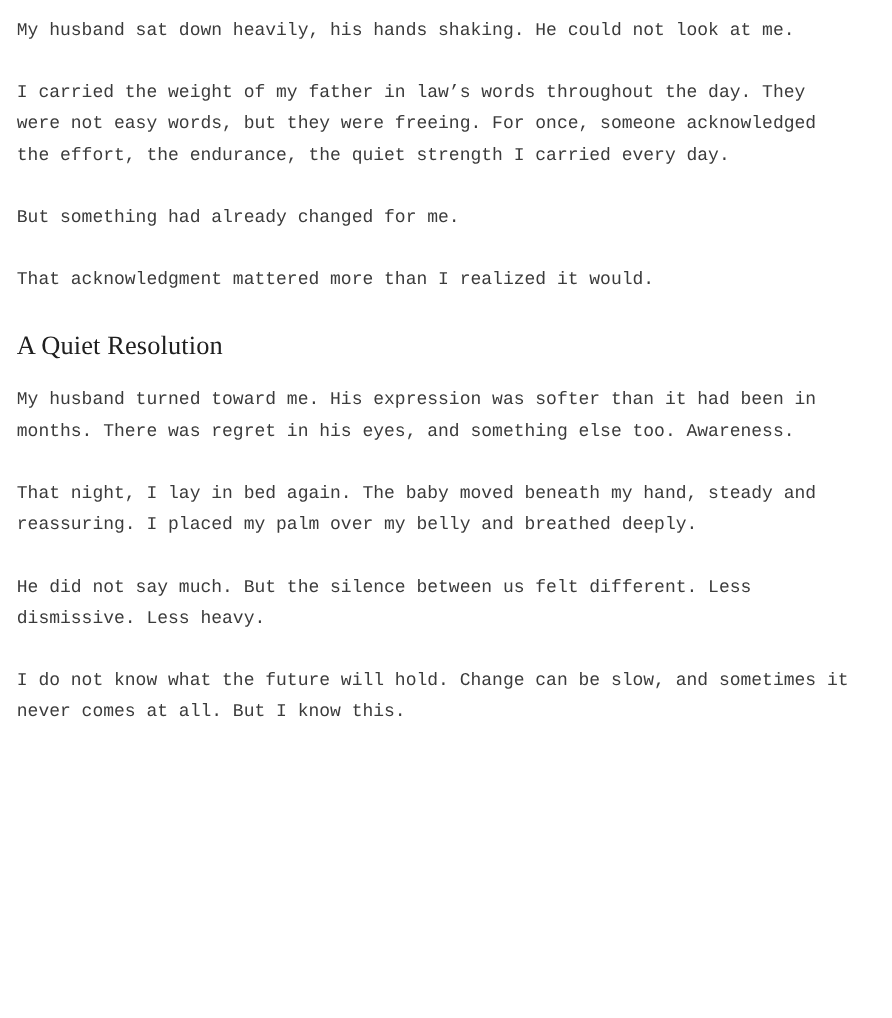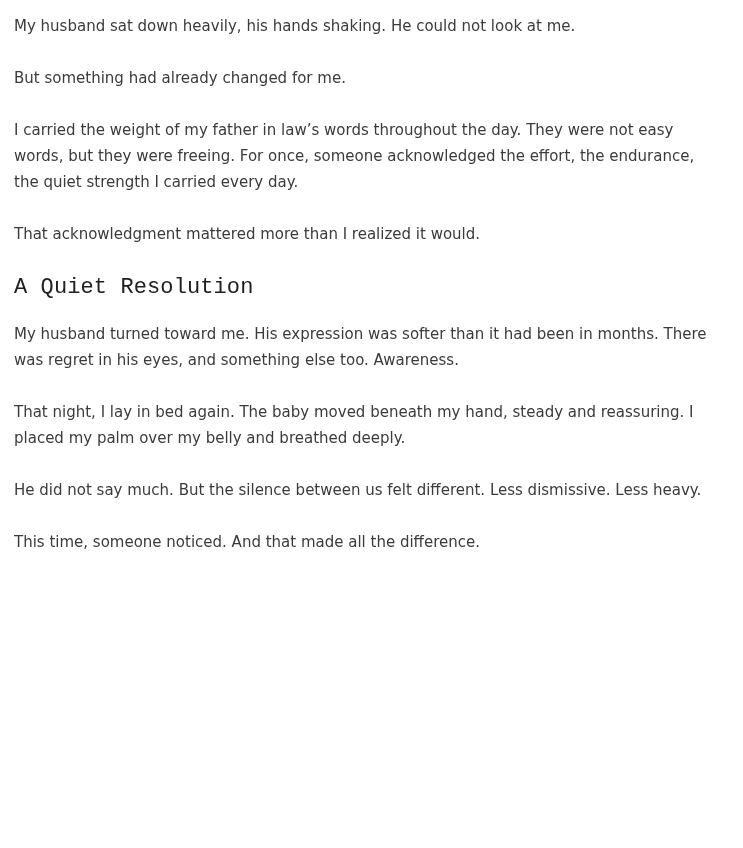--- a/index.html
+++ b/index.html
@@ -17,37 +17,38 @@
     width: 714px;
     padding: 13px 0 0 14px;
     font-family: "DejaVu Sans", "Liberation Sans", sans-serif;
     font-size: 15px;
     line-height: 26px;
     color: #3b3b3b;
   }
   .article p {
     margin: 0 0 26px 0;
     max-width: 700px;
+    font-family: Liberation Mono, monospace;
   }
   .article h2 {
     margin: 28px 0 20px 0;
-    font-family: Liberation Mono, monospace;
+    font-family: Liberation Serif, serif;
     font-size: 22px;
     font-weight: 400;
     line-height: 26px;
     color: #202020;
     letter-spacing: 0.1px;
   }
 </style>
 </head>
 <body>
 
 <main class="article">
   <p>My husband sat down heavily, his hands shaking. He could not look at me.</p>
+  <p>I carried the weight of my father in law’s words throughout the day. They were not easy words, but they were freeing. For once, someone acknowledged the effort, the endurance, the quiet strength I carried every day.</p>
   <p>But something had already changed for me.</p>
-  <p>I carried the weight of my father in law’s words throughout the day. They were not easy words, but they were freeing. For once, someone acknowledged the effort, the endurance, the quiet strength I carried every day.</p>
   <p>That acknowledgment mattered more than I realized it would.</p>
   <h2>A Quiet Resolution</h2>
   <p>My husband turned toward me. His expression was softer than it had been in months. There was regret in his eyes, and something else too. Awareness.</p>
   <p>That night, I lay in bed again. The baby moved beneath my hand, steady and reassuring. I placed my palm over my belly and breathed deeply.</p>
   <p>He did not say much. But the silence between us felt different. Less dismissive. Less heavy.</p>
-  <p>This time, someone noticed. And that made all the difference.</p>
+  <p>I do not know what the future will hold. Change can be slow, and sometimes it never comes at all. But I know this.</p>
 </main>
 
 </body></html>

